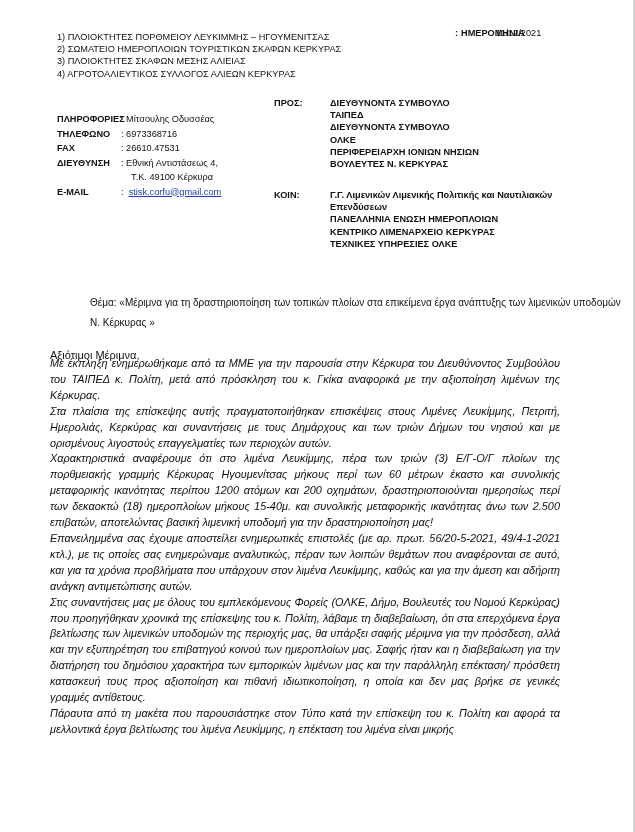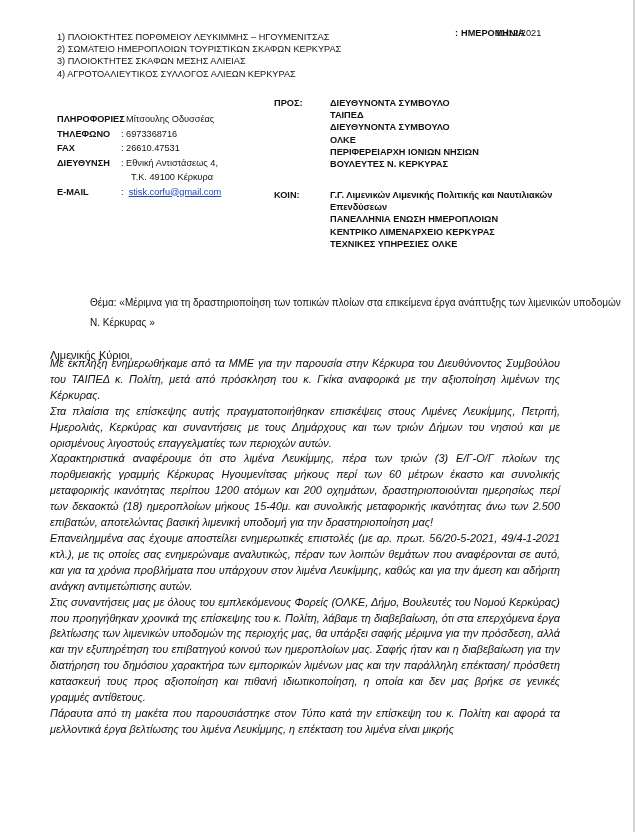--- a/index.html
+++ b/index.html
@@ -95,21 +95,21 @@
   <div class="koin-lbl small bold">ΚΟΙΝ:</div>
   <div class="koin-list small bold">
     <div>Γ.Γ.  Λιμενικών  Λιμενικής Πολιτικής και Ναυτιλιακών</div>
     <div>Επενδύσεων</div>
     <div>ΠΑΝΕΛΛΗΝΙΑ ΕΝΩΣΗ ΗΜΕΡΟΠΛΟΙΩΝ</div>
     <div>ΚΕΝΤΡΙΚΟ ΛΙΜΕΝΑΡΧΕΙΟ ΚΕΡΚΥΡΑΣ</div>
     <div>ΤΕΧΝΙΚΕΣ ΥΠΗΡΕΣΙΕΣ ΟΛΚΕ</div>
   </div>
 
   <div class="subject">Θέμα: «Μέριμνα για τη δραστηριοποίηση των τοπικών πλοίων στα επικείμενα έργα ανάπτυξης των λιμενικών υποδομών Ν. Κέρκυρας »</div>
-  <div class="greeting">Λιμενικής Κύριοι,</div>
+  <div class="greeting">Αξιότιμοι Μέριμνα,</div>
 
   <div class="body">
     <p>Με έκπληξη ενημερωθήκαμε από τα ΜΜΕ για την παρουσία στην Κέρκυρα του Διευθύνοντος Συμβούλου του ΤΑΙΠΕΔ κ. Πολίτη, μετά από πρόσκληση του κ. Γκίκα αναφορικά με την αξιοποίηση λιμένων της Κέρκυρας.</p>
     <p>Στα πλαίσια της επίσκεψης αυτής πραγματοποιήθηκαν επισκέψεις στους Λιμένες Λευκίμμης, Πετριτή, Ημερολιάς, Κερκύρας και συναντήσεις  με τους Δημάρχους και των τριών Δήμων του νησιού και με ορισμένους λιγοστούς επαγγελματίες των περιοχών αυτών.</p>
     <p>Χαρακτηριστικά αναφέρουμε ότι στο λιμένα Λευκίμμης, πέρα των τριών (3) Ε/Γ-Ο/Γ πλοίων της πορθμειακής γραμμής Κέρκυρας Ηγουμενίτσας μήκους περί των 60 μέτρων έκαστο και συνολικής μεταφορικής ικανότητας περίπου 1200 ατόμων και 200 οχημάτων, δραστηριοποιούνται ημερησίως περί των δεκαοκτώ (18) ημεροπλοίων μήκους 15-40μ. και συνολικής μεταφορικής ικανότητας άνω των 2.500 επιβατών, αποτελώντας βασική λιμενική υποδομή για την δραστηριοποίηση μας!</p>
     <p>Επανειλημμένα σας έχουμε αποστείλει ενημερωτικές επιστολές (με αρ. πρωτ. 56/20-5-2021, 49/4-1-2021 κτλ.), με τις οποίες σας ενημερώναμε αναλυτικώς, πέραν των λοιπών θεμάτων που αναφέρονται σε αυτό, και για τα χρόνια προβλήματα που υπάρχουν στον λιμένα Λευκίμμης, καθώς και για την άμεση και αδήριτη ανάγκη αντιμετώπισης αυτών.</p>
     <p>Στις συναντήσεις μας με όλους του εμπλεκόμενους Φορείς (ΟΛΚΕ, Δήμο, Βουλευτές του Νομού Κερκύρας) που προηγήθηκαν χρονικά της επίσκεψης του κ. Πολίτη, λάβαμε τη διαβεβαίωση, ότι στα επερχόμενα έργα βελτίωσης των λιμενικών υποδομών της περιοχής μας, θα υπάρξει σαφής μέριμνα για την πρόσδεση, αλλά και την εξυπηρέτηση του επιβατηγού κοινού των ημεροπλοίων μας. Σαφής ήταν και η διαβεβαίωση για την διατήρηση του δημόσιου χαρακτήρα των εμπορικών λιμένων μας και την παράλληλη επέκταση/ πρόσθετη κατασκευή τους προς αξιοποίηση και πιθανή ιδιωτικοποίηση, η οποία και δεν μας βρήκε σε γενικές γραμμές αντίθετους.</p>
     <p>Πάραυτα από τη μακέτα που παρουσιάστηκε στον Τύπο κατά την επίσκεψη του κ. Πολίτη   και αφορά τα μελλοντικά έργα βελτίωσης του λιμένα Λευκίμμης, η επέκταση του λιμένα είναι μικρής</p>
   </div>
 </div>

